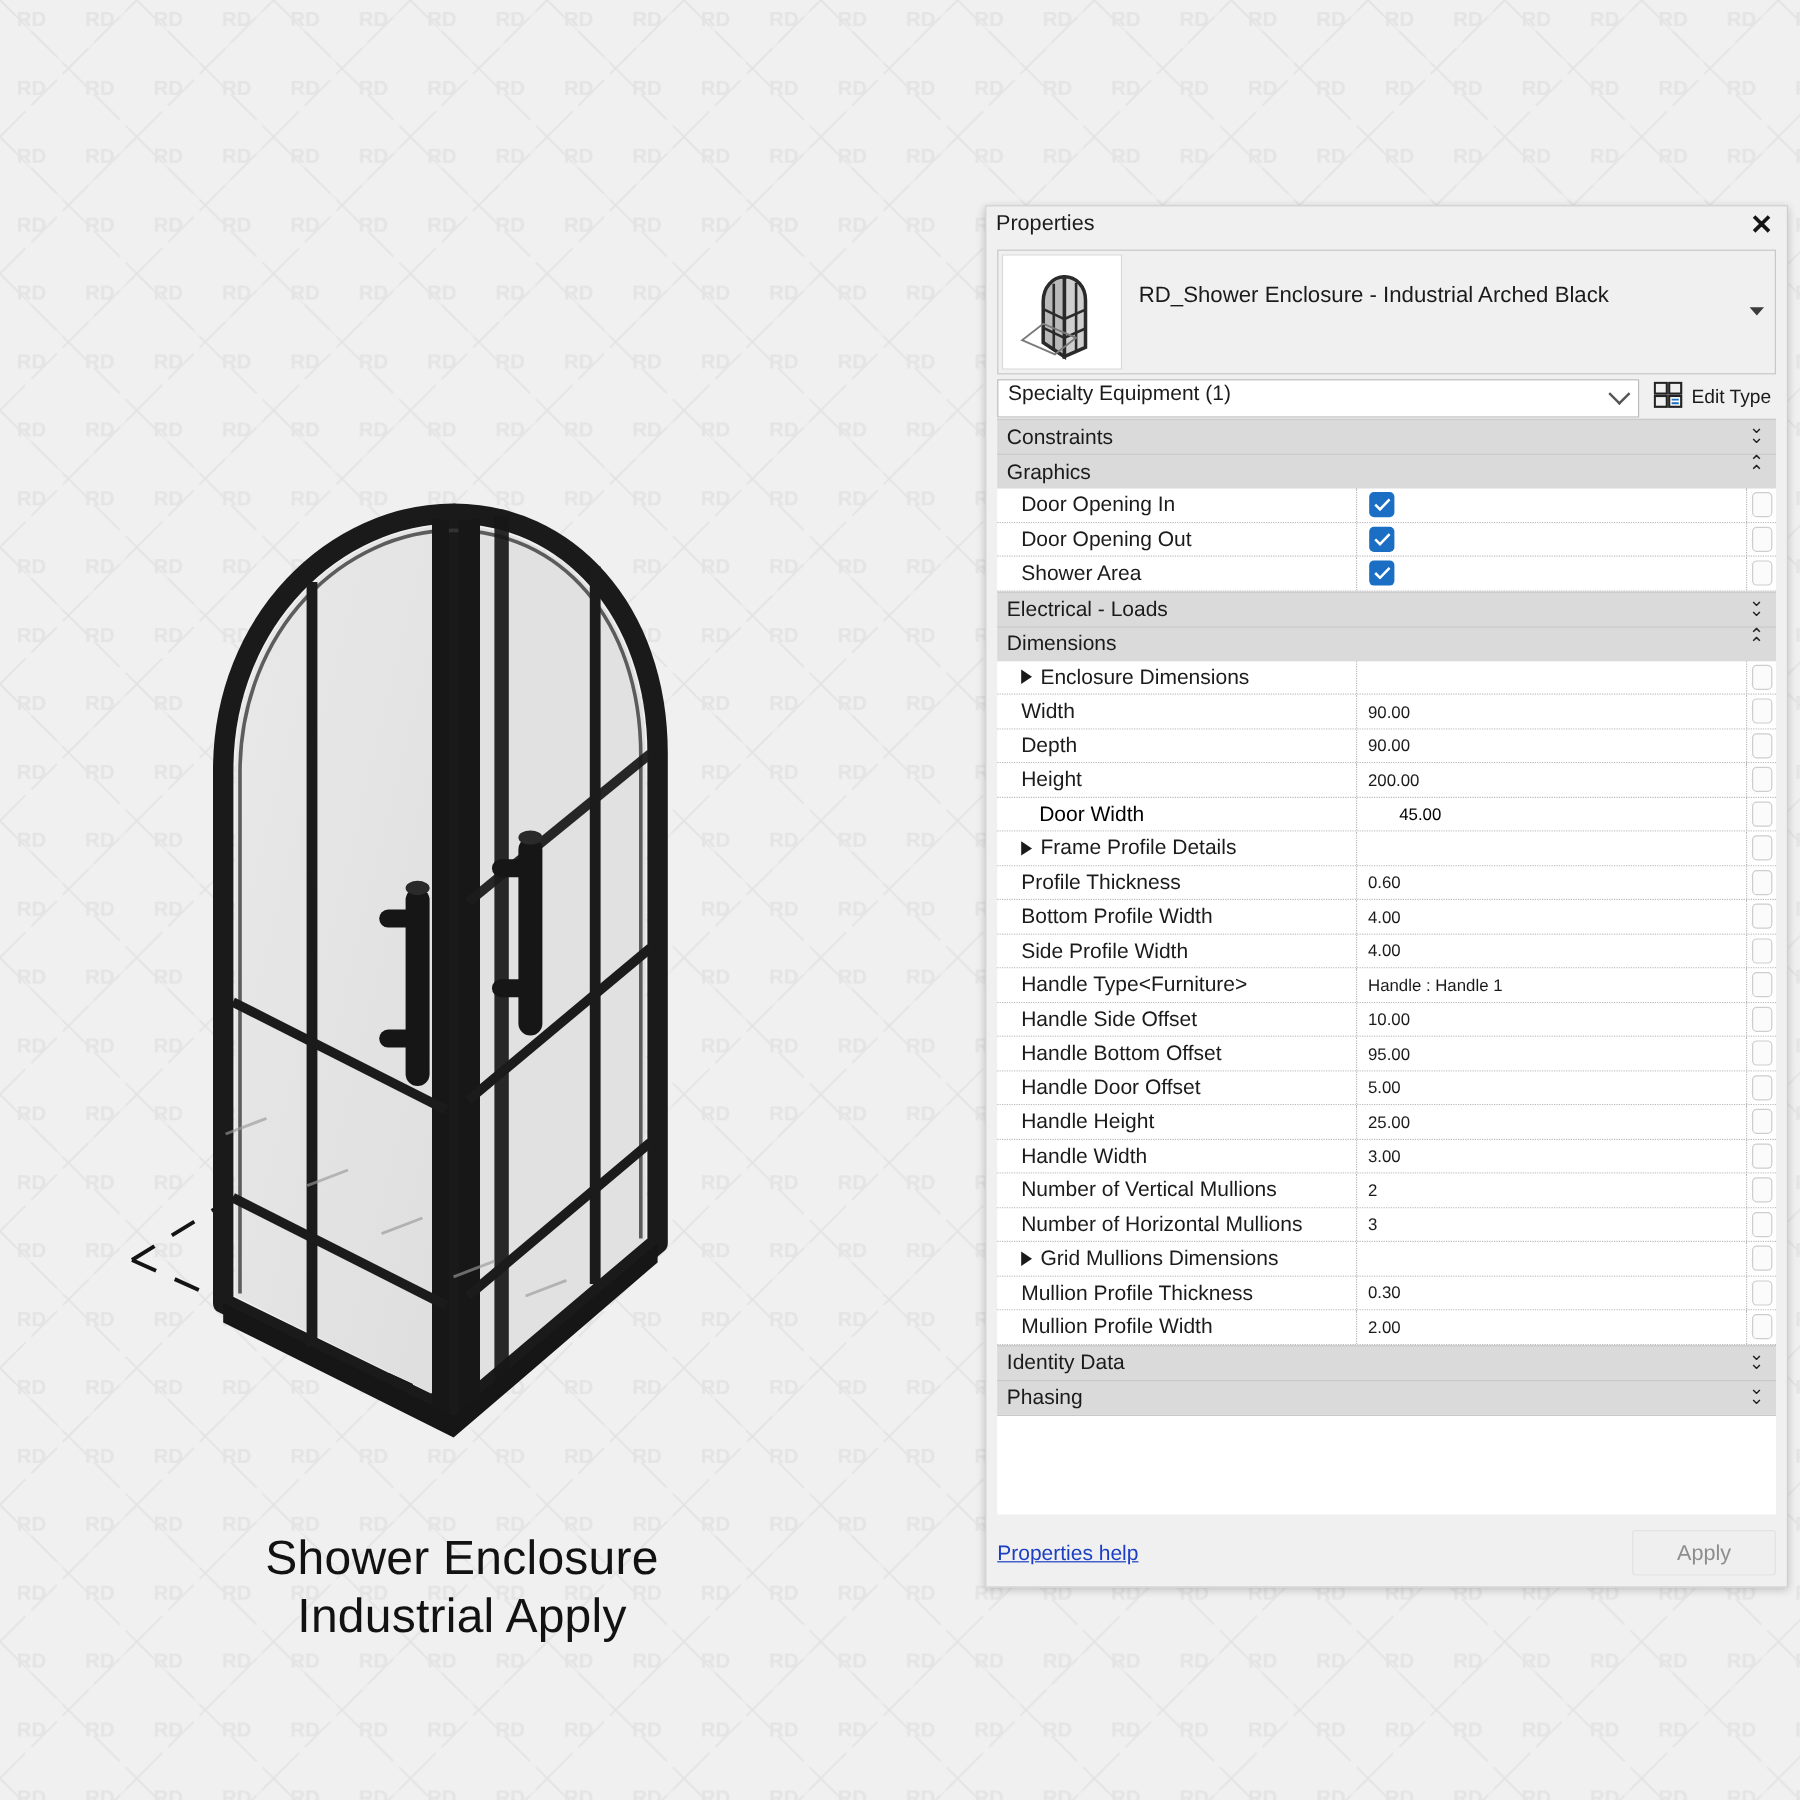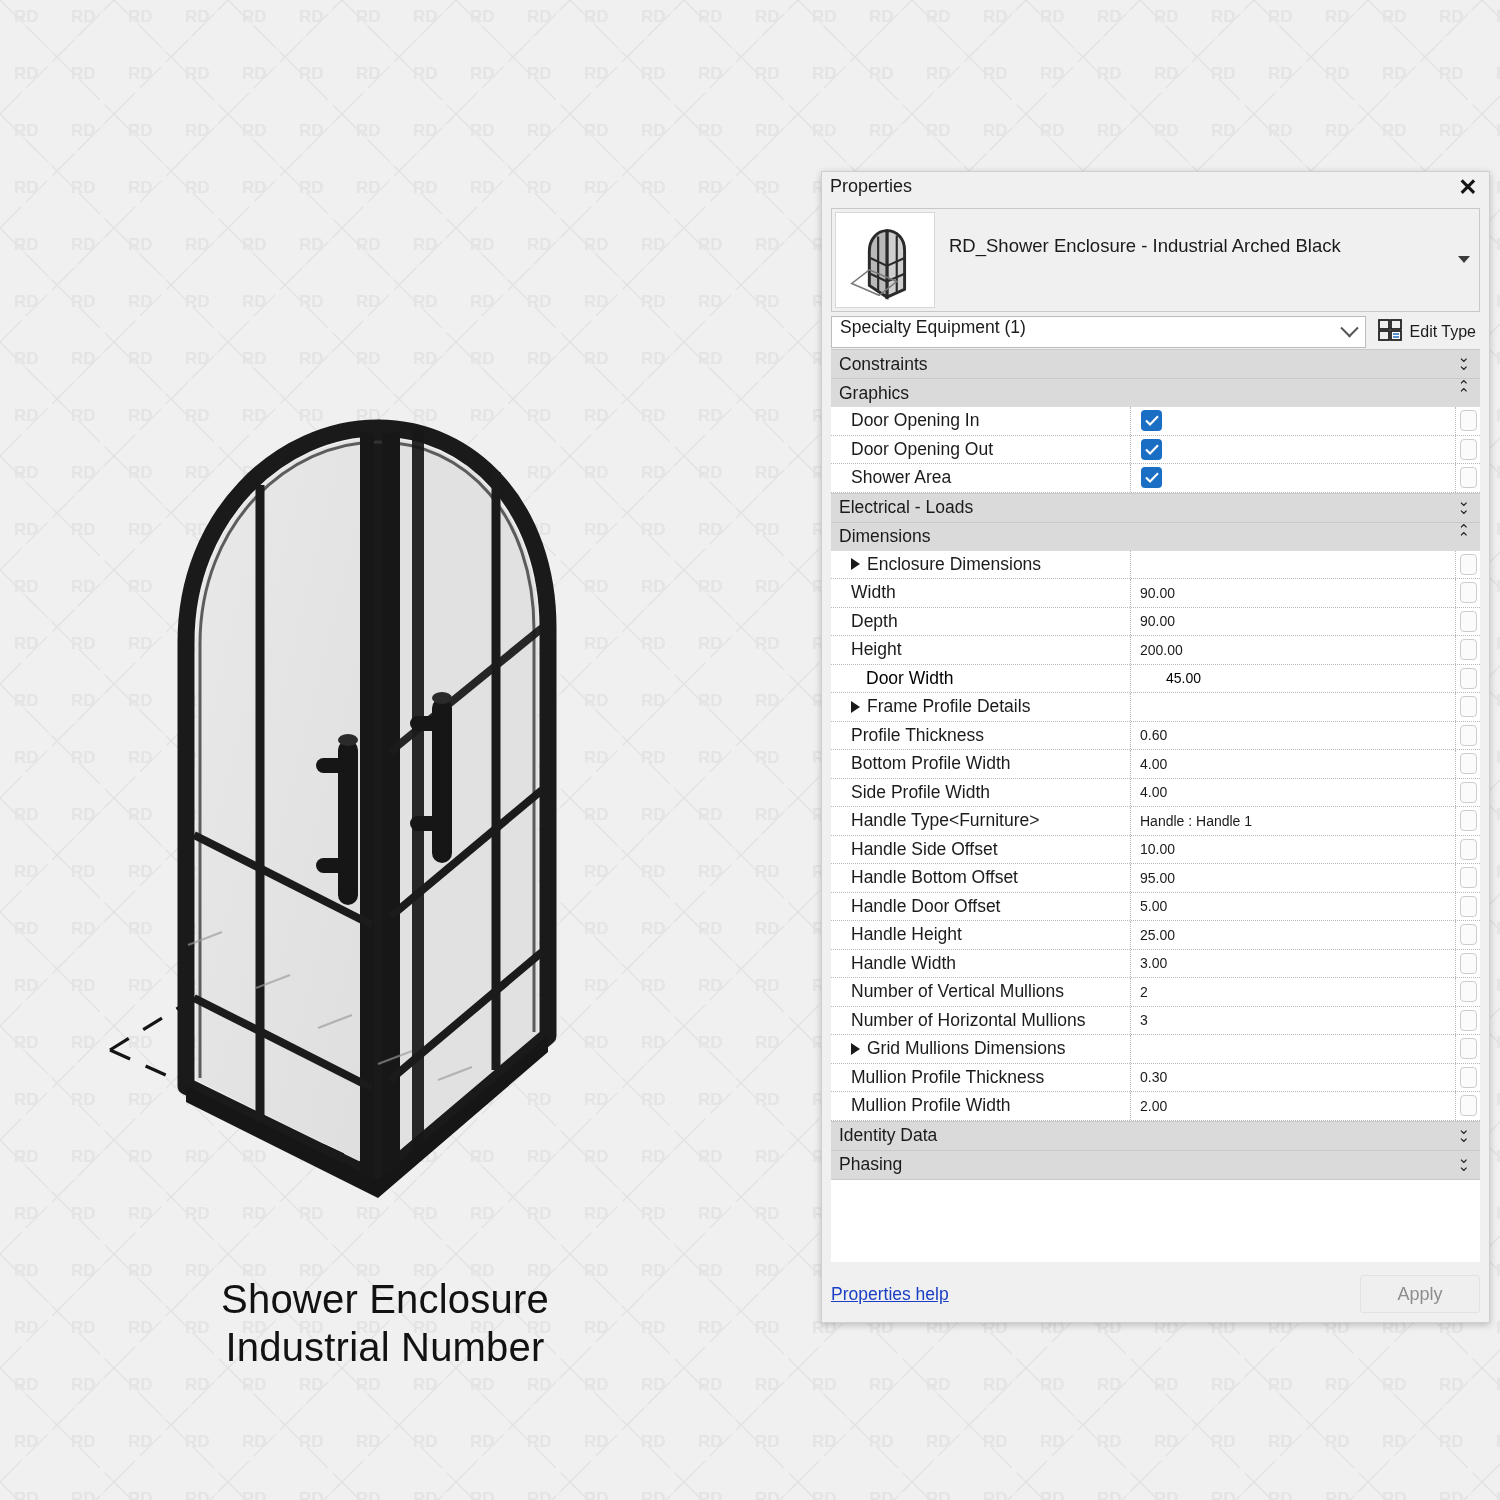--- a/index.html
+++ b/index.html
@@ -212,21 +212,21 @@
     <path d="M128 565 L162 552"></path>
       <path d="M196 608 L230 595"></path>
     <path d="M258 648 L292 635"></path>
       <path d="M318 684 L352 671"></path>
     <path d="M378 700 L412 687"></path>
   </g>
 </svg>
 
 <div id="caption">
   <div>Shower Enclosure</div>
-  <div>Industrial Number</div>
+  <div>Industrial Apply</div>
 </div>
 
 <div id="props">
 
   <div class="pal-title">
     <span>Properties</span>
     <span class="pal-close">✕</span>
   </div>
 
   <div class="type-sel">

